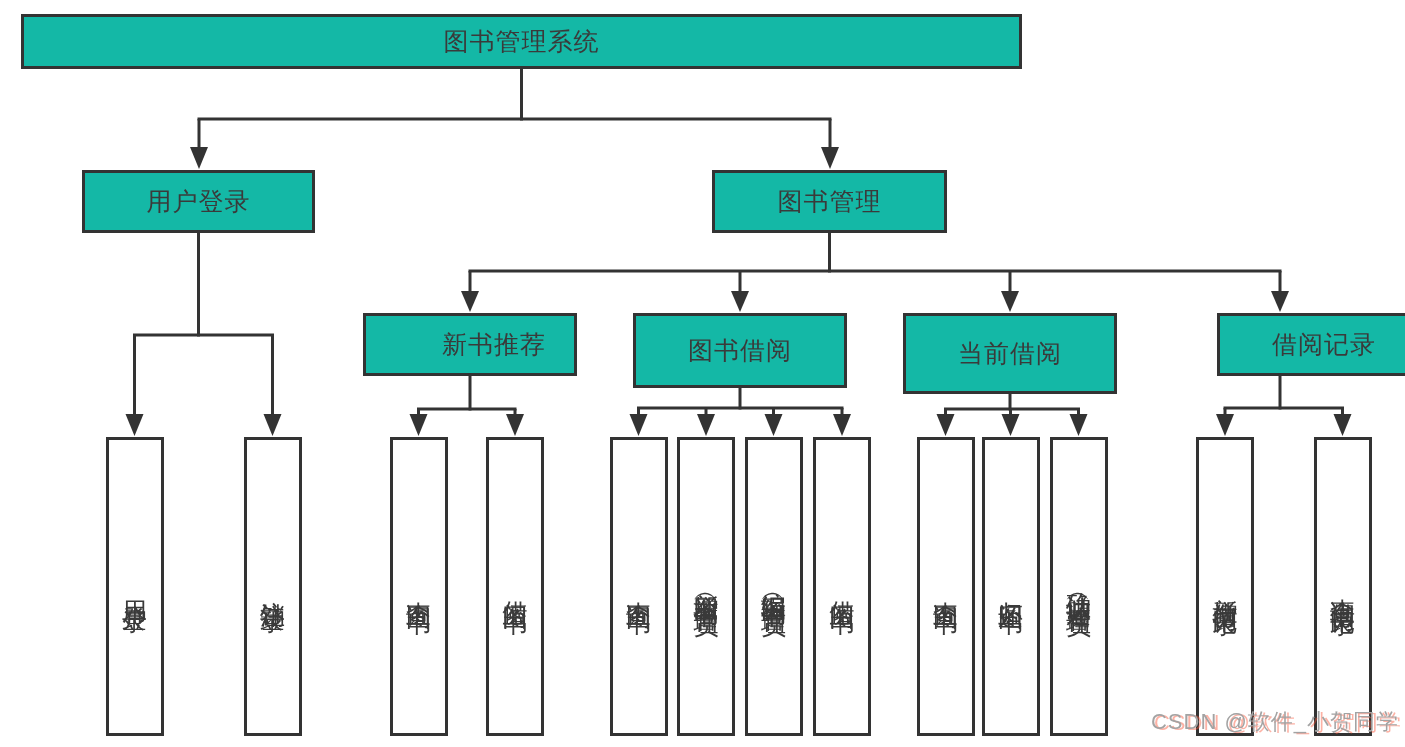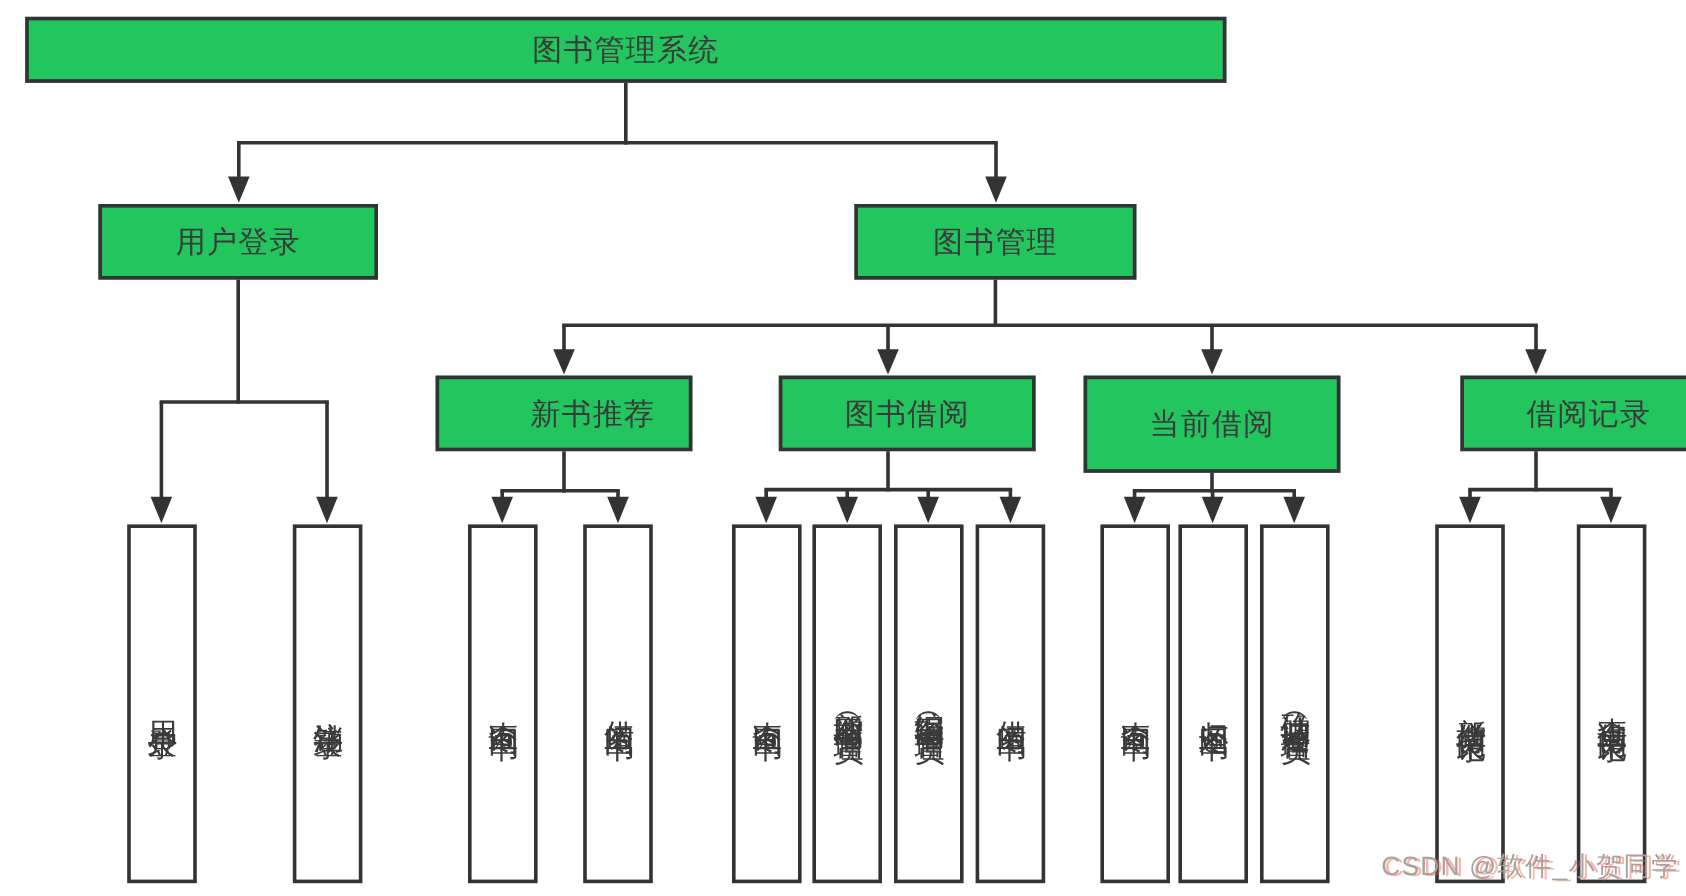--- a/index.html
+++ b/index.html
@@ -18,21 +18,21 @@
   .connectors {
     position: absolute;
     left: 0;
     top: 0;
     z-index: 1;
     pointer-events: none;
   }
   .node {
     position: absolute;
     box-sizing: border-box;
-    background: #22c55e;
+    background: #14b8a6;
     border: 3px solid #333333;
     color: #3a3a3a;
     display: flex;
     align-items: center;
     justify-content: center;
     z-index: 2;
     font-size: 25px;
     letter-spacing: 1px;
     white-space: nowrap;
   }
@@ -142,21 +142,21 @@
       <polygon points="1333.5,414 1351.5,414 1342.5,436"></polygon>
     </g>
   </svg>
 
   <div class="node" style="left:21px; top:14px; width:1001px; height:55px;">图书管理系统</div>
 
   <div class="node" style="left:82px; top:170px; width:233px; height:63px;">用户登录</div>
   <div class="node" style="left:712px; top:170px; width:235px; height:63px;text-align:center;">图书管理</div>
 
   <div class="node" style="left:363px; top:313px; width:214px; height:63px;padding-left:48px;">新书推荐</div>
-  <div class="node" style="left:633px; top:313px; width:214px; height:63px;margin-left:16px;">图书借阅</div>
+  <div class="node" style="left:633px; top:313px; width:214px; height:75px;">图书借阅</div>
   <div class="node" style="left:903px; top:313px; width:214px; height:81px;">当前借阅</div>
   <div class="node" style="left:1173px; top:313px; width:214px; height:63px;margin-left:44px;">借阅记录</div>
 
   <div class="leaf" style="left:105.5px;">
     <span class="vtext">用户登录</span>
   </div>
   <div class="leaf" style="left:243.5px;">
     <span class="vtext">注销登录</span>
   </div>
 

